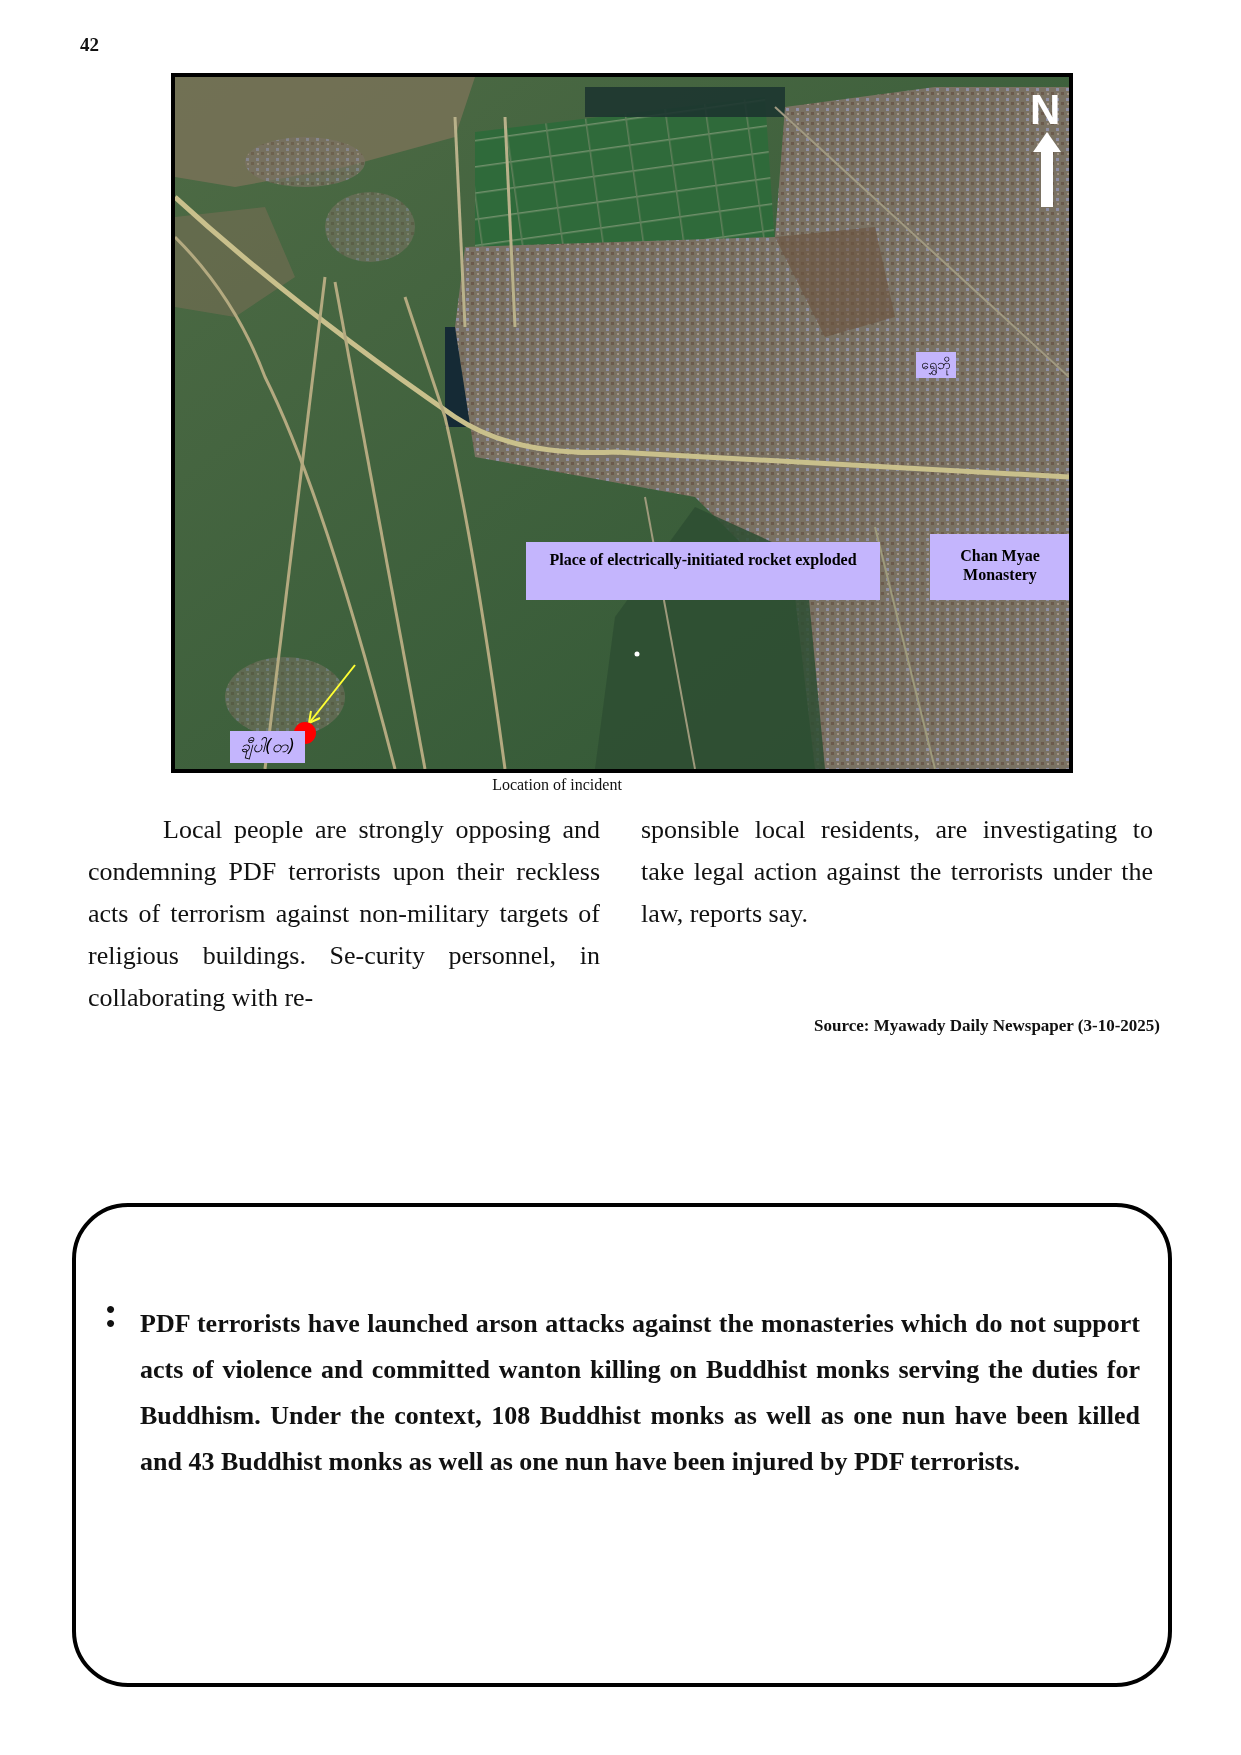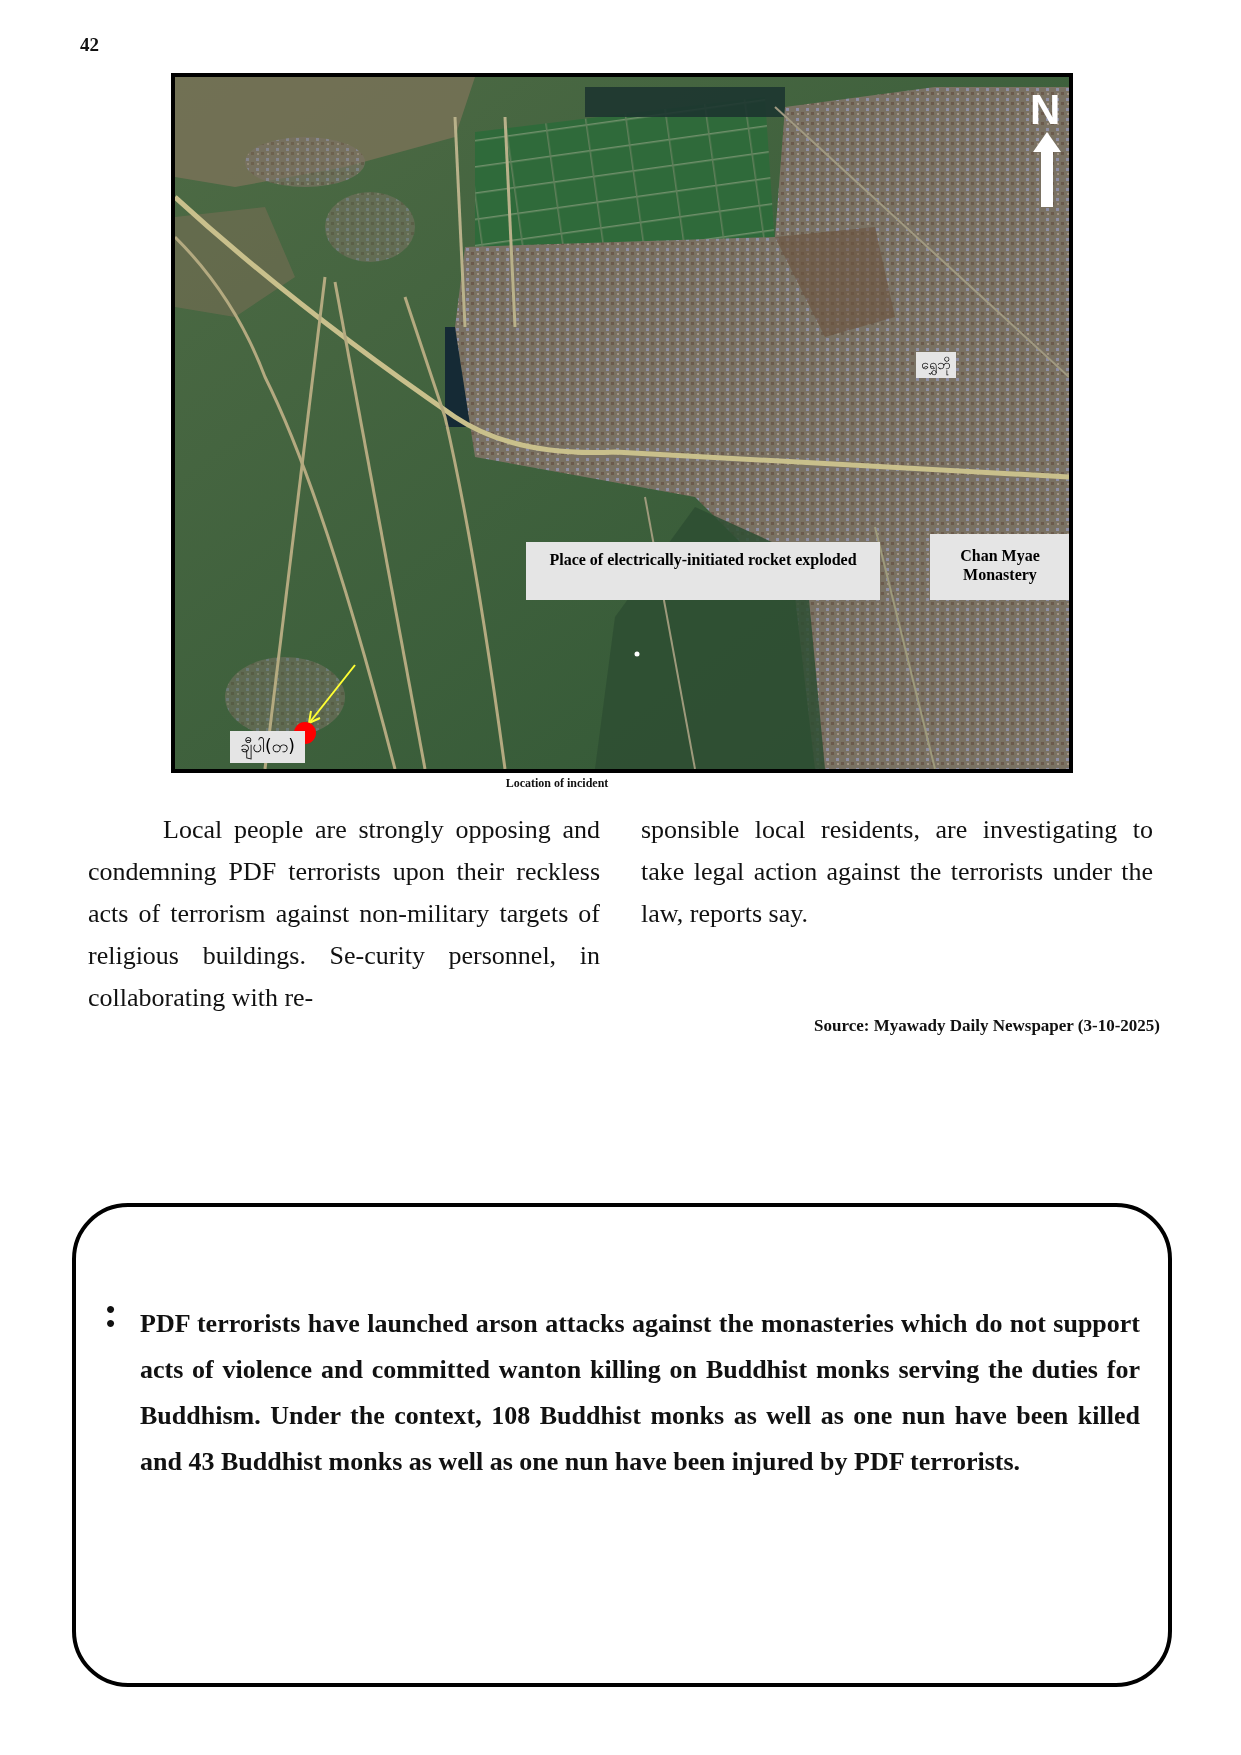--- a/index.html
+++ b/index.html
@@ -7,35 +7,35 @@
          font-family: "Liberation Serif", "DejaVu Serif", serif; color: #111; }
 
   .page-number { position: absolute; left: 80px; top: 34px; font-size: 19px; font-weight: bold; }
 
   
   .figure { position: absolute; left: 171px; top: 73px; width: 902px; height: 700px;
             border: 4px solid #000; box-sizing: border-box; overflow: hidden;
             background: #3f5a3c; }
   .map-svg { position: absolute; left: 0; top: 0; width: 894px; height: 692px; display: block; }
 
-  .label-box { position: absolute; background: #e5e5e5; color: #000; font-weight: bold;
+  .label-box { position: absolute; background: #c4b5fd; color: #000; font-weight: bold;
                font-size: 16px; line-height: 19px; box-sizing: border-box; }
   .label-exploded { left: 351px; top: 465px; width: 354px; height: 58px; text-align: center; padding-top: 8px; }
   .label-monastery { left: 755px; top: 457px; width: 140px; height: 66px; text-align: center; padding-top: 12px; }
   .label-launched { left: 91px; top: 530px; width: 230px; height: 58px; text-align: left; padding: 6px 0 0 5px; }
   .label-village { left: 55px; top: 654px; width: 75px; height: 32px; font-size: 17px; text-align: center;
-                   line-height: 30px; font-weight: normal; font-family: "DejaVu Sans", sans-serif; }
+                   line-height: 30px; font-weight: normal; font-family: "DejaVu Sans", sans-serif; font-style: italic; }
   .label-town { left: 741px; top: 275px; width: 40px; height: 26px; font-size: 14px; text-align: center;
                 line-height: 24px; font-weight: normal; font-family: "DejaVu Sans", sans-serif; }
 
   .north-letter { position: absolute; left: 855px; top: 12px; color: #fff; font-weight: bold;
                   font-size: 42px; line-height: 42px; font-family: "Liberation Sans", sans-serif; }
 
   .figure-caption { position: absolute; left: 0; width: 1114px; top: 776px; text-align: center;
-                    font-size: 12px; font-weight: bold; }
+                    font-size: 16px; font-weight: normal; }
 
   
   .column { position: absolute; font-size: 26px; line-height: 42px; text-align: justify; }
   .col-left { left: 88px; top: 809px; width: 512px; }
   .col-right { left: 641px; top: 809px; width: 512px; }
   .column p { margin: 0 0 12px 0; }
   .column p.indent { text-indent: 75px; }
   .source { position: absolute; left: 760px; top: 1016px; width: 400px; text-align: right;
             font-size: 17px; font-weight: bold; }
 

